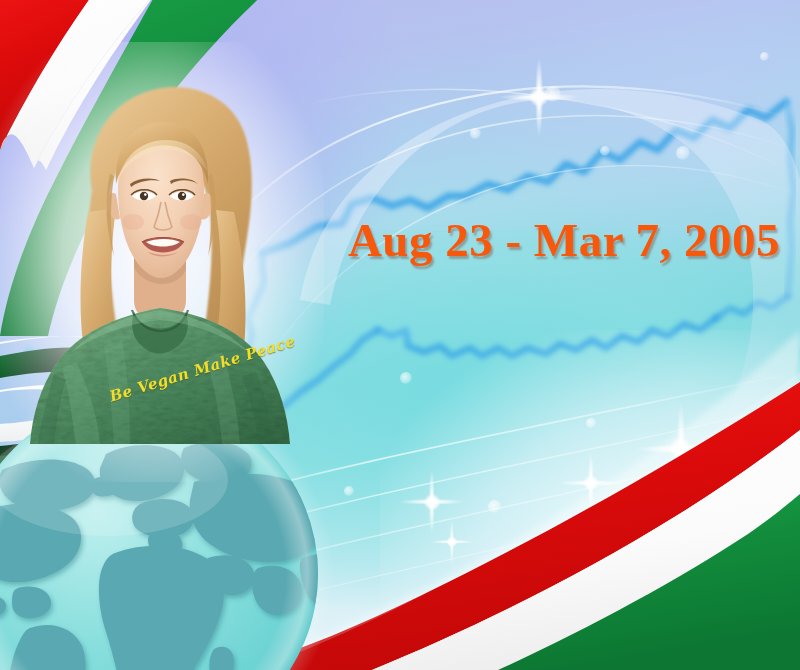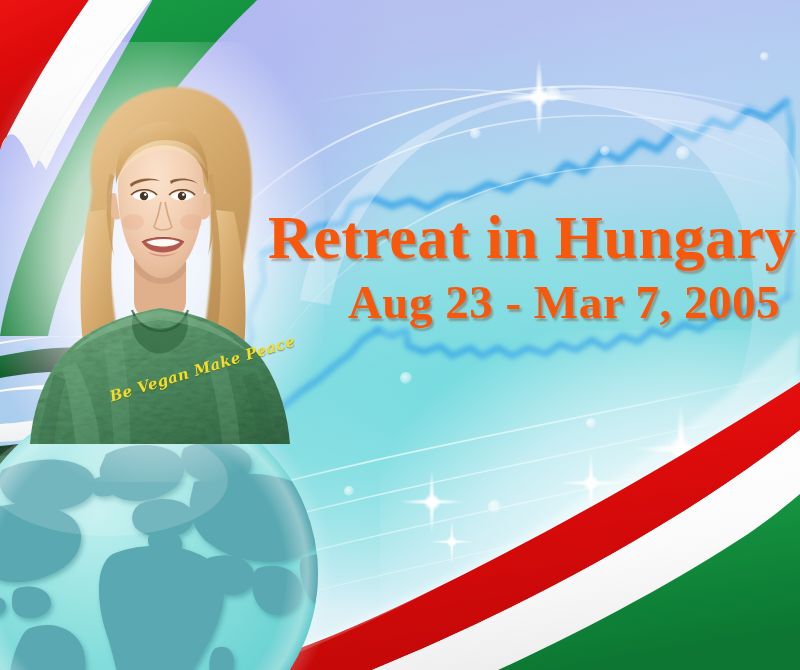--- a/index.html
+++ b/index.html
@@ -589,17 +589,16 @@
       <path d="M 238,300 C 248,326 254,350 256,372 L 240,372 C 238,350 232,324 224,304 Z" fill="#2f6140" opacity="0.28"></path>
       <path d="M 36,302 C 28,330 22,354 20,372 L 36,372 C 38,352 42,326 48,308 Z" fill="#2f6140" opacity="0.26"></path>
 
       <path d="M 142,238 C 178,244 210,258 230,280 C 208,264 178,252 142,248 Z" fill="#9fd0ad" opacity="0.30"></path>
       <path d="M 142,238 C 106,244 74,258 54,280 C 76,264 106,252 142,248 Z" fill="#9fd0ad" opacity="0.30"></path>
     </svg>
     <div class="garment-text">Be Vegan Make Peace</div>
   </div>
 
   <div class="headline">
-    <div class="title-main">Retreat in Hungary</div>
     <div class="title-sub">Aug 23 - Mar 7, 2005</div>
   </div>
 
 </div>
 
 </body></html>

